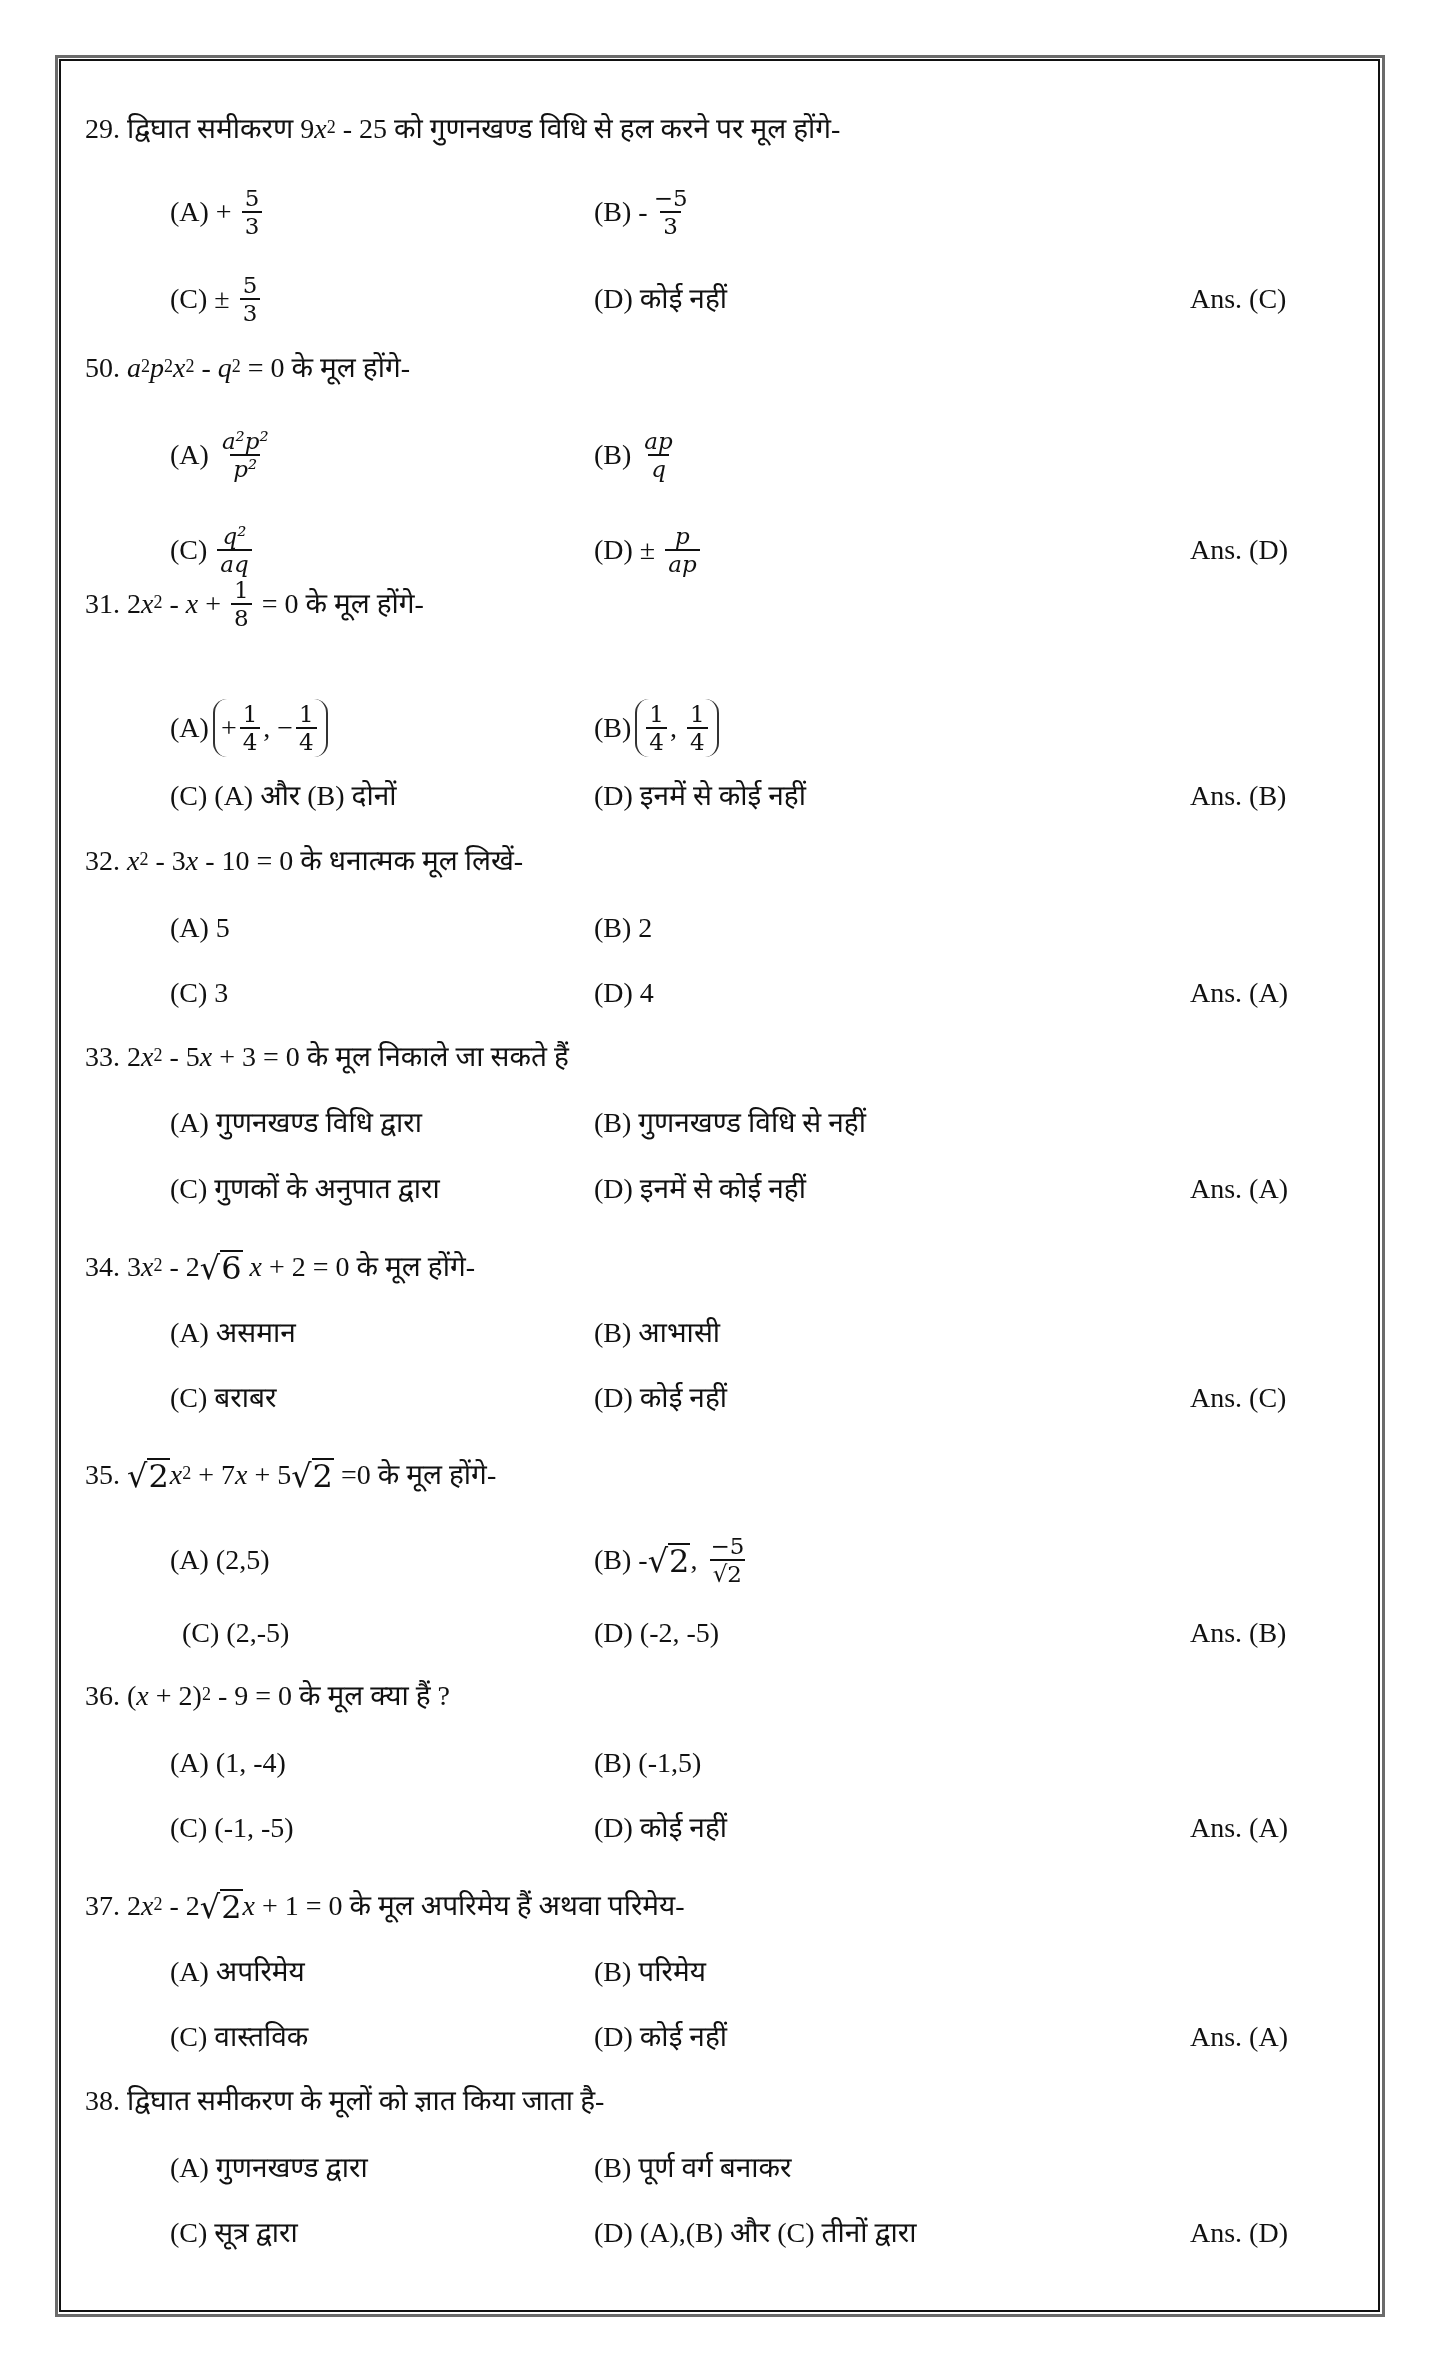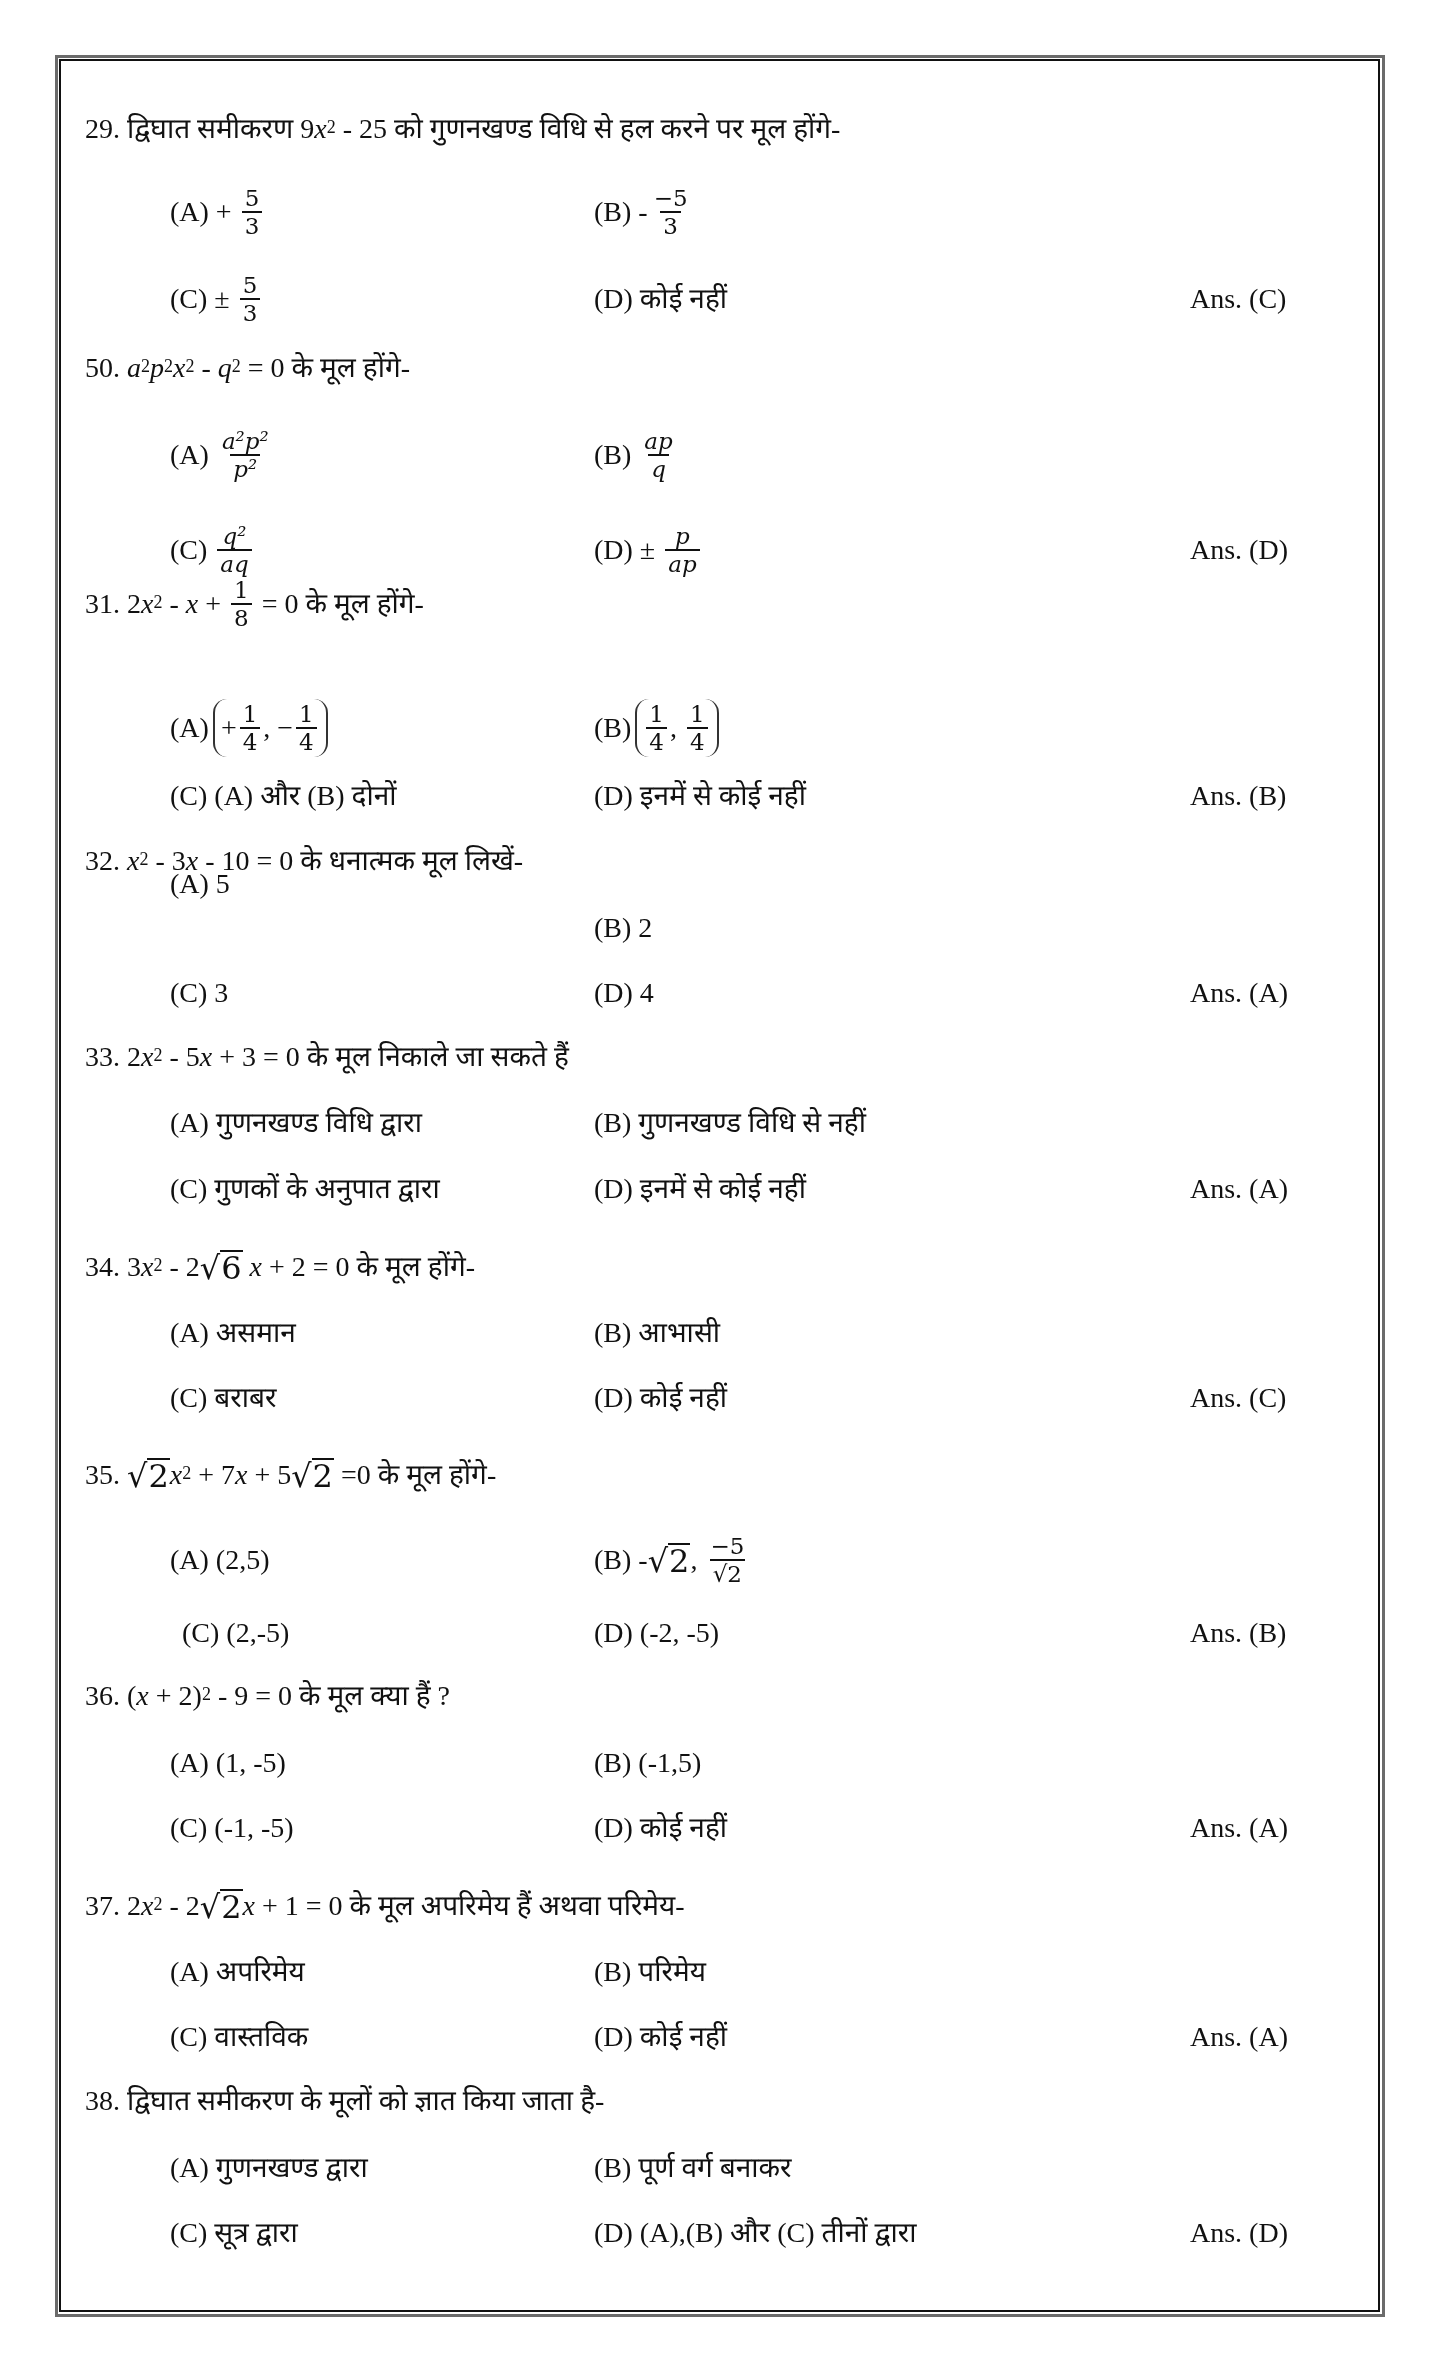--- a/index.html
+++ b/index.html
@@ -162,21 +162,21 @@
     <div class="line ans" style="top: 796px;">Ans. (B)</div>
     <div class="line q" style="top: 861px;">
       <span class="seg">32.</span>
       <span class="seg"> </span>
       <span class="it">x</span>
       <span class="sup">2</span>
       <span class="seg"> - 3</span>
       <span class="it">x</span>
       <span class="seg"> - 10 = 0 के धनात्मक मूल लिखें-</span>
     </div>
-    <div class="line optA" style="top: 884px;">
+    <div class="line optA" style="top: 928px;">
       <span class="seg">(A) 5</span>
     </div>
     <div class="line optB" style="top: 928px;">
       <span class="seg">(B) 2</span>
     </div>
     <div class="line optA" style="top: 993px;">
       <span class="seg">(C) 3</span>
     </div>
     <div class="line optB" style="top: 993px;">
       <span class="seg">(D) 4</span>
@@ -273,21 +273,21 @@
     <div class="line ans" style="top: 1633px;">Ans. (B)</div>
     <div class="line q" style="top: 1696px;">
       <span class="seg">36.</span>
       <span class="seg"> (</span>
       <span class="it">x</span>
       <span class="seg"> + 2)</span>
       <span class="sup">2</span>
       <span class="seg"> - 9 = 0 के मूल क्या हैं ?</span>
     </div>
     <div class="line optA" style="top: 1763px;">
-      <span class="seg">(A) (1, -5)</span>
+      <span class="seg">(A) (1, -4)</span>
     </div>
     <div class="line optB" style="top: 1763px;">
       <span class="seg">(B) (-1,5)</span>
     </div>
     <div class="line optA" style="top: 1828px; text-align: right;">
       <span class="seg">(C) (-1, -5)</span>
     </div>
     <div class="line optB" style="top: 1828px;">
       <span class="seg">(D) कोई नहीं</span>
     </div>

